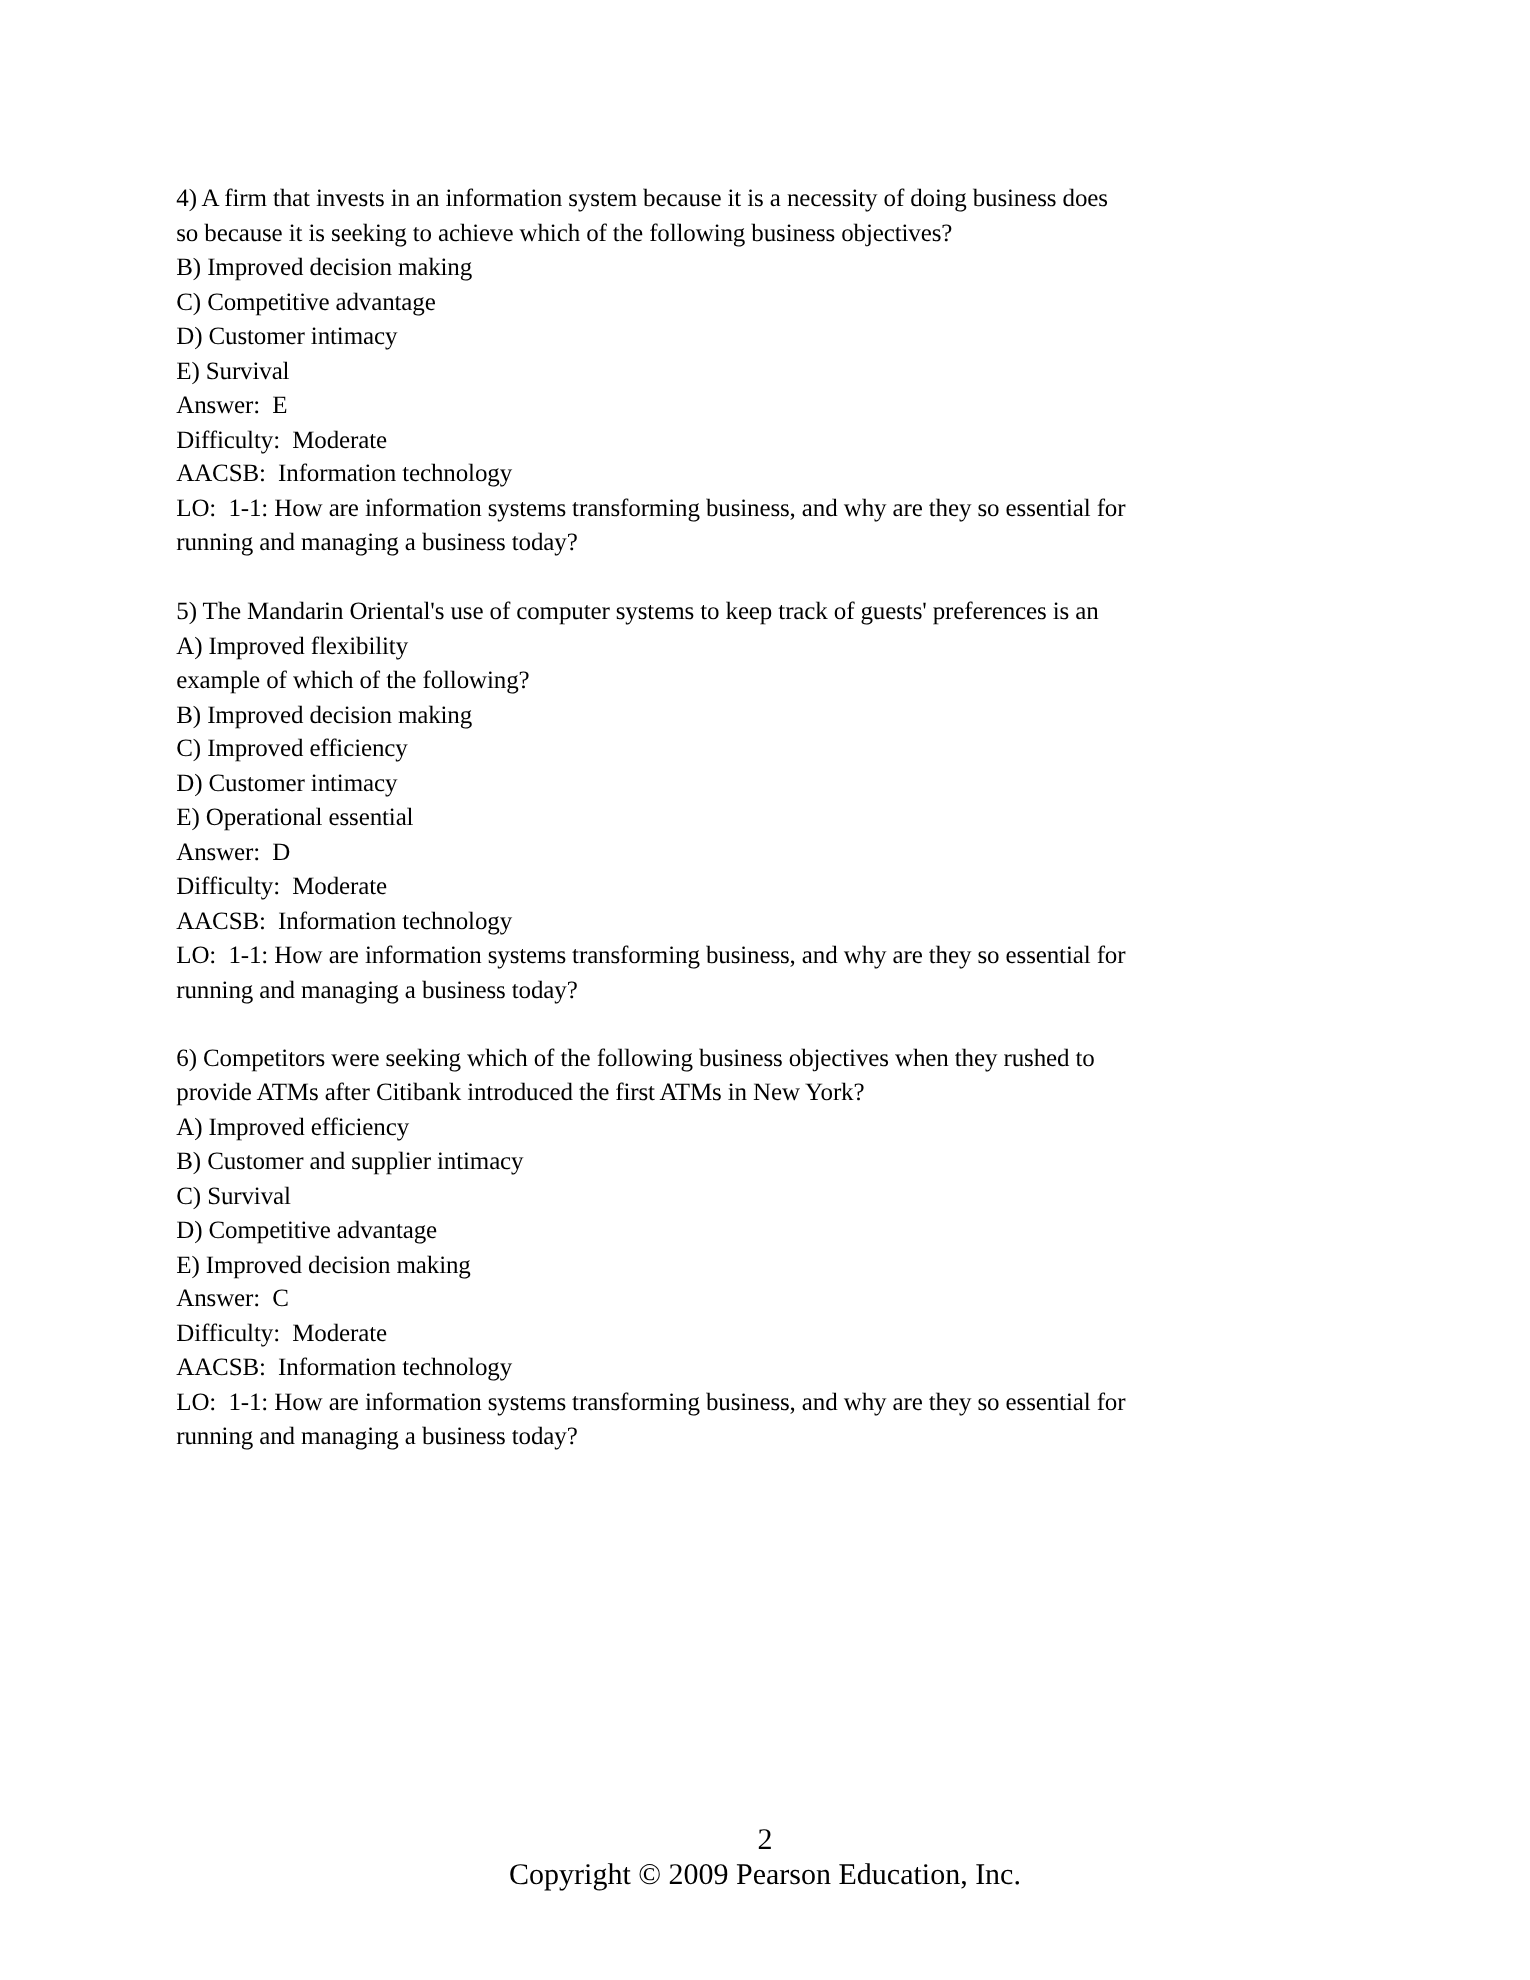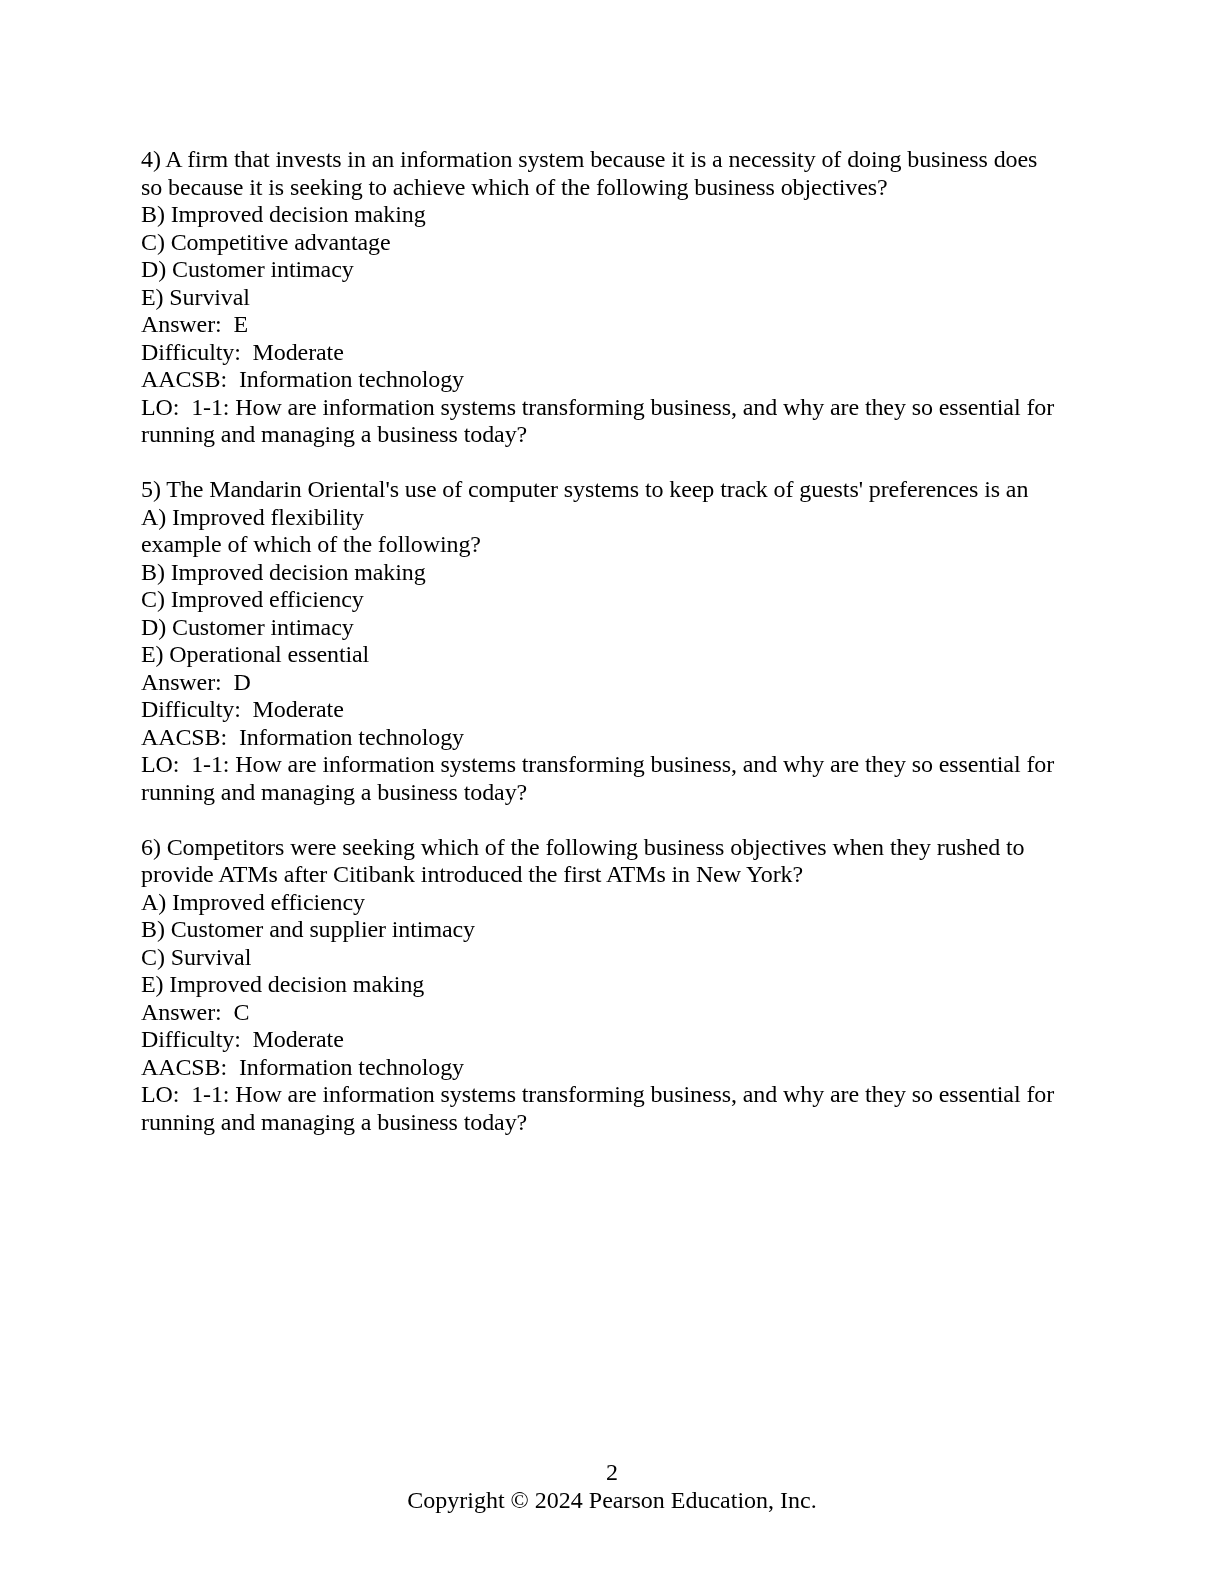--- a/index.html
+++ b/index.html
@@ -15,21 +15,21 @@
     background: #ffffff;
     color: #000000;
     font-family: "Liberation Serif", "DejaVu Serif", serif;
     overflow: hidden;
   }
   .content {
     position: absolute;
     left: 141px;
     top: 146px;
     width: 945px;
-    font-size: 24px;
+    font-size: 20px;
     line-height: 27.5px;
   }
   .question-block {
     margin: 0 0 27.5px 0;
     padding: 0;
   }
   .question-block:last-child {
     margin-bottom: 16px;
   }
   .line {
@@ -80,27 +80,28 @@
         <div class="line">AACSB:  Information technology</div>
         <div class="line">LO:  1-1: How are information systems transforming business, and why are they so essential for</div>
         <div class="line">running and managing a business today?</div>
       </section>
       <section class="question-block">
         <div class="line">6) Competitors were seeking which of the following business objectives when they rushed to</div>
         <div class="line">provide ATMs after Citibank introduced the first ATMs in New York?</div>
         <div class="line">A) Improved efficiency</div>
         <div class="line">B) Customer and supplier intimacy</div>
         <div class="line">C) Survival</div>
+        <div class="line">D) Competitive advantage</div>
         <div class="line">E) Improved decision making</div>
         <div class="line">Answer:  C</div>
         <div class="line">Difficulty:  Moderate</div>
         <div class="line">AACSB:  Information technology</div>
         <div class="line">LO:  1-1: How are information systems transforming business, and why are they so essential for</div>
         <div class="line">running and managing a business today?</div>
       </section>
     </main>
 
   <div class="footer">
     <div class="page-number">2</div>
-    <div class="copyright">Copyright © 2024 Pearson Education, Inc.</div>
+    <div class="copyright">Copyright © 2009 Pearson Education, Inc.</div>
   </div>
 
 </div>
 
 </body></html>

